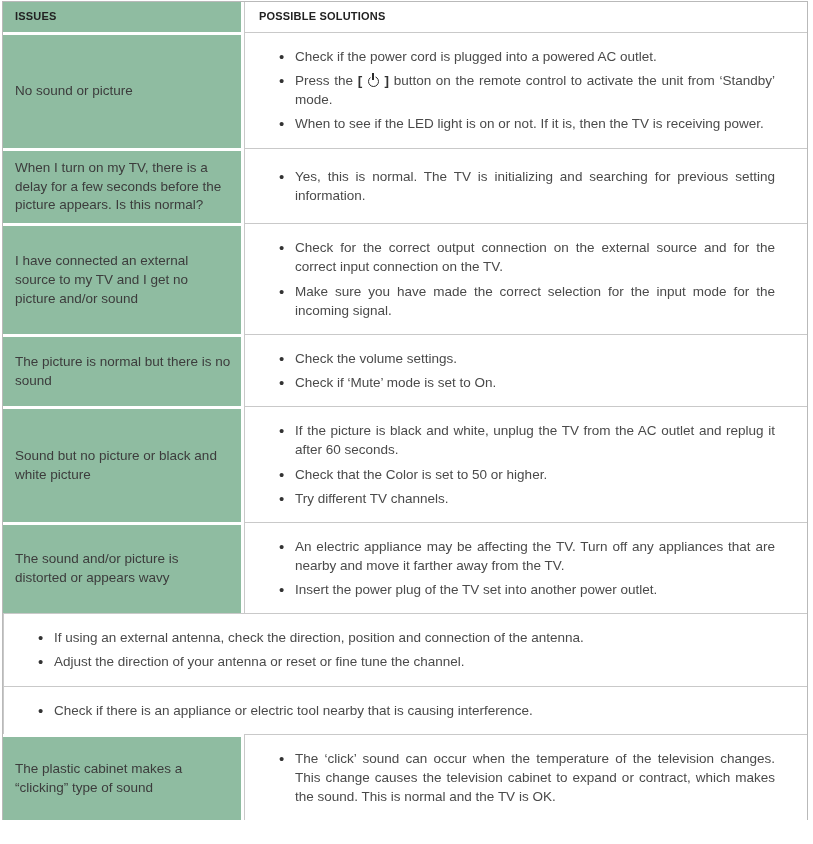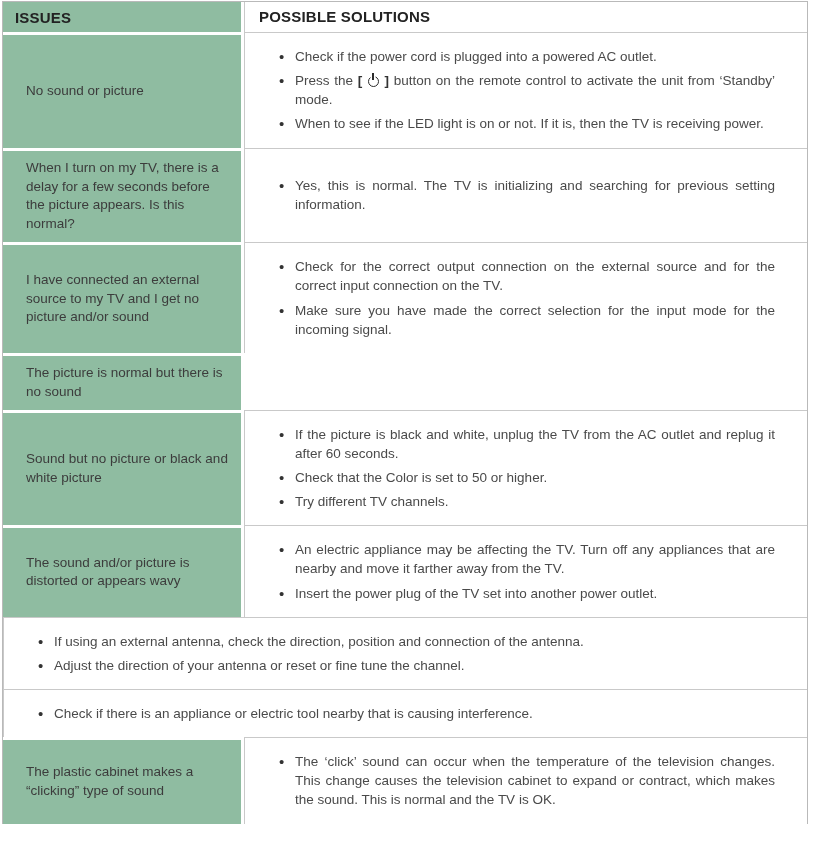--- a/index.html
+++ b/index.html
@@ -13,37 +13,37 @@
     margin: 1px 5px 0 2px;
     border: 1px solid #b9b9b9;
     border-bottom: none;
   }
   .row { display: flex; align-items: stretch; }
   .cell-issue {
     width: 238px; flex: 0 0 238px;
     background: var(--issue-bg, #8fbca1);
     margin-right: 3px;
     display: flex; align-items: center;
-    padding: 8px 10px 8px 23px;
+    padding: 8px 10px 8px 12px;
     font-size: 13.5px; line-height: 1.4;
     color: #3c3c3c;
   }
   .cell-solutions {
     flex: 1;
     background: #ffffff;
     border-left: 1px solid var(--line, #c9c9c9);
     display: flex; align-items: center;
     padding: 5px 14px 5px 10px;
     font-size: 13.5px; line-height: 1.42;
   }
   
   .row-header .cell-issue { padding: 6px 10px 6px 12px; }
   .row-header { height: 30px; }
   .header-label {
-    font-size: 15px; font-weight: bold; color: var(--header-text, #222222);
+    font-size: 11px; font-weight: bold; color: var(--header-text, #222222);
     letter-spacing: 0.2px;
   }
   .row-header .cell-solutions { padding-left: 14px; text-align: right; }
   
   .row-data .cell-issue { border-top: 3px solid #ffffff; }
   .row-data .cell-solutions { border-top: 1px solid var(--line, #c9c9c9); }
   ul.solutions { list-style: none; width: 100%; padding: 4px 2px 4px 6px; }
   ul.solutions li {
     position: relative;
     padding-left: 18px;
@@ -119,20 +119,26 @@
             <li>Check for the correct output connection on the external source and for the correct input connection on the TV.</li>
             <li>Make sure you have made the correct selection for the input mode for the incoming signal.</li>
           </ul>
     </div>
   </div>
 
   <div class="row row-data">
     <div class="cell-issue">
       <span>The picture is normal but there is no sound</span>
     </div>
+    <div class="cell-solutions">
+      <ul class="solutions">
+            <li>Check the volume settings.</li>
+            <li>Check if ‘Mute’ mode is set to On.</li>
+          </ul>
+    </div>
   </div>
 
   <div class="row row-data">
     <div class="cell-issue">
       <span>Sound but no picture or black and white picture</span>
     </div>
     <div class="cell-solutions">
       <ul class="solutions">
             <li>If the picture is black and white, unplug the TV from the AC outlet and replug it after 60 seconds.</li>
             <li>Check that the Color is set to 50 or higher.</li>

